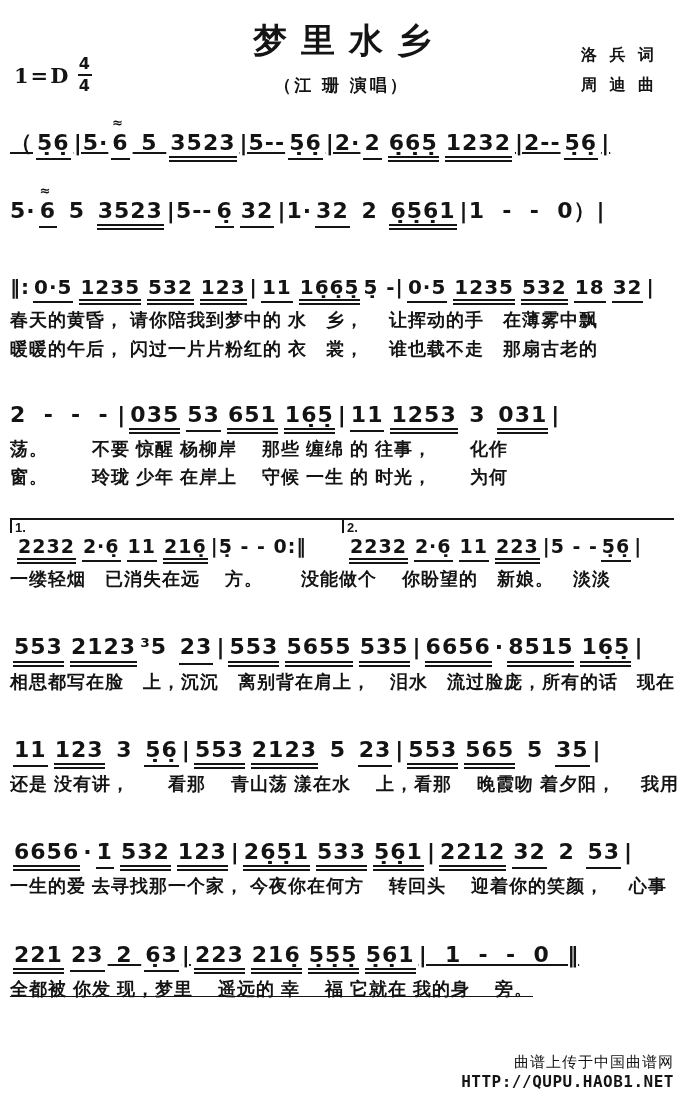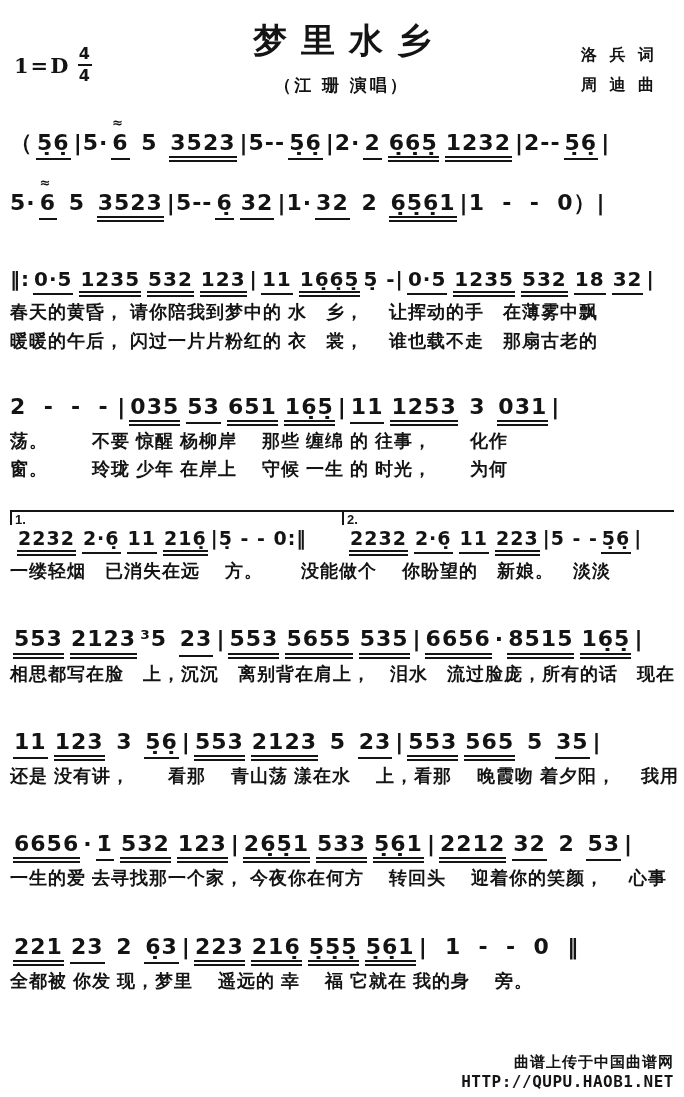--- a/index.html
+++ b/index.html
@@ -6,21 +6,21 @@
   body{
     width:684px;height:1097px;position:relative;overflow:hidden;
     background:#ffffff;color:#141414;
     font-family:"Liberation Sans", sans-serif;
   }
   .page{padding:10px 8px 0 8px;}
 
   
   .header{position:relative;height:104px;}
   .keysig{
-    position:absolute;left:6px;top:36px;
+    position:absolute;left:6px;top:46px;
     font-size:21px;font-weight:bold;letter-spacing:2px;
     display:flex;align-items:center;
     font-family:"DejaVu Serif", serif;
     justify-content:center;
   }
   .frac{display:inline-flex;flex-direction:column;align-items:center;margin-left:8px;
         font-size:16px;font-weight:bold;line-height:1;font-family:"DejaVu Sans", sans-serif;}
   .frac .fline{width:14px;height:2px;background:#141414;margin:2px 0;}
   .titleblock{text-align:center;padding-top:8px;}
   .title{
@@ -29,24 +29,24 @@
   }
   .subtitle{font-size:17px;font-weight:bold;letter-spacing:3px;}
   .credits{
     position:absolute;right:18px;top:30px;text-align:center;
     font-size:16px;font-weight:bold;letter-spacing:4px;line-height:1.9;
   }
 
   
   #score{padding:4px 2px 0 2px;}
   .system{margin-bottom:30px;}
-  .sys-1{margin-bottom:16px;}
+  .sys-1{margin-bottom:24px;text-decoration:underline;}
   .sys-2{margin-bottom:34px;}
   .sys-3,.sys-4{margin-bottom:28px;}
-  .sys-9{margin-bottom:0;}
+  .sys-9{margin-bottom:0;text-decoration:underline;}
   .notes{
     font-family:"DejaVu Sans", sans-serif;
     font-size:22px;font-weight:bold;letter-spacing:1px;
     white-space:pre;padding-top:12px;line-height:1.15;
   }
   .b{display:inline-block;border-bottom:2px solid #141414;padding:0 1px 3px 1px;margin:0 3px;line-height:1.1;}
   .b2{border-bottom:6px double #141414;padding-bottom:1px;}
   .orn{position:relative;}
   .orn::after{
     content:attr(data-orn);
@@ -60,21 +60,21 @@
 
   
   .voltarow{display:flex;}
   .vsec{flex:1;position:relative;border-top:2px solid #141414;padding:2px 2px 0 4px;}
   .vsec::before{content:"";position:absolute;left:0;top:0;width:2px;height:13px;background:#141414;}
   .vlabel{position:absolute;top:0;left:5px;font-size:13px;font-weight:bold;}
   .vsec .notes{font-size:19px;padding-top:14px;}
 
   
   .footer{position:absolute;right:10px;bottom:6px;text-align:right;}
-  .site{font-size:15px;font-weight:bold;letter-spacing:1px;}
+  .site{font-size:15px;font-weight:normal;letter-spacing:1px;}
   .url{font-size:16px;font-weight:bold;font-family:"DejaVu Sans Mono", monospace;letter-spacing:0.5px;}
 </style>
 </head>
 <body>
 
 <div class="page">
 
   <div class="header">
     <div class="keysig">
       <span>1=D</span>

